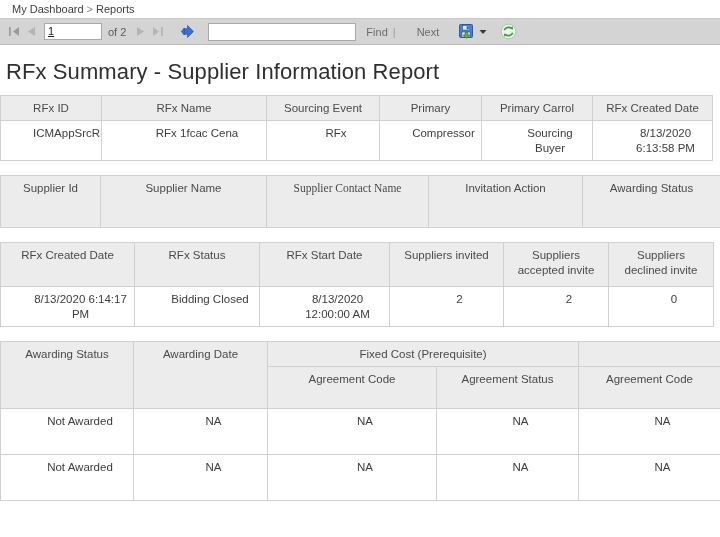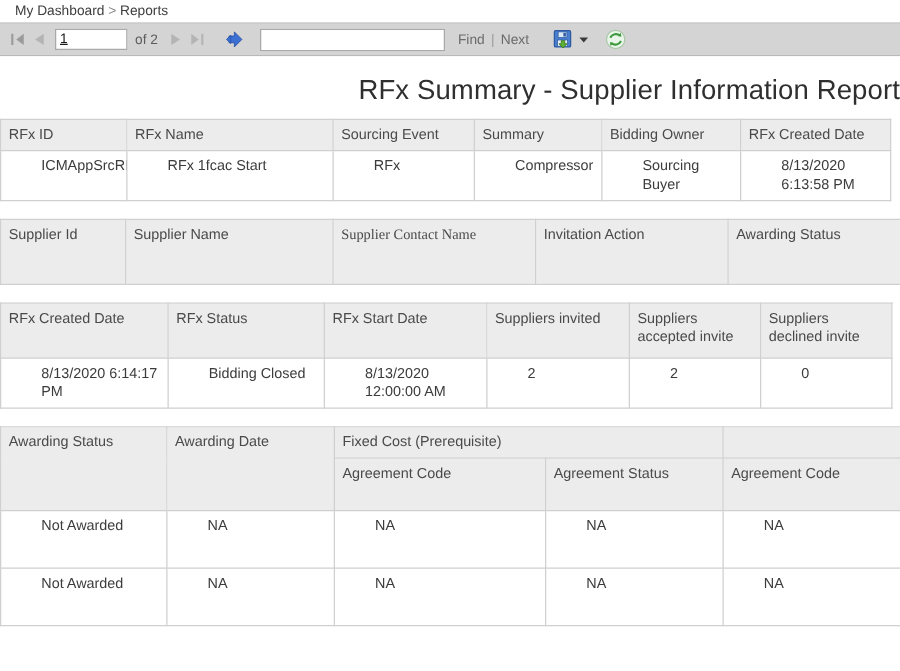--- a/index.html
+++ b/index.html
@@ -89,36 +89,35 @@
     background: #ffffff;
   }
   .report-title {
     font-size: 22px;
     font-weight: normal;
     color: #2f2f2f;
     padding: 14px 0 10px 6px;
     margin: 0;
     letter-spacing: 0.1px;
     white-space: nowrap;
-    text-align: right;
   }
 
   
   table.rpt {
     border-collapse: collapse;
     table-layout: fixed;
     font-size: 11.5px;
     color: #3c3c3c;
     margin: 0 0 0 0;
     border-spacing: 0;
   }
   table.rpt th, table.rpt td {
     border: 1px solid #d0d0d0;
     padding: 5px 6px;
-    text-align: left;
+    text-align: center;
     vertical-align: top;
     font-weight: normal;
     overflow: hidden;
     white-space: normal;
     line-height: 1.25;
   }
   table.rpt th {
     background: #ececec;
     color: #4a4a4a;
     vertical-align: top;
@@ -176,21 +175,21 @@
     <svg width="15" height="15" viewBox="0 0 15 15">
       <path d="M7.5 1.5 L13.5 7.5 L7.5 13.5 L7.5 10.2 L3.2 10.2 L3.2 4.8 L7.5 4.8 Z" fill="#3b6fd4" stroke="#2a53a8" stroke-width="0.7"></path>
       <path d="M1.2 7.5 L4.6 4.3 L4.6 10.7 Z" fill="#3b6fd4" stroke="#2a53a8" stroke-width="0.7"></path>
     </svg>
   </div>
 
   <input class="search-input" type="text" value="" placeholder="" style="">
 
   <span class="tool-link">Find</span>
   <span class="tool-pipe">|</span>
-  <span class="tool-link" style="margin-left:0">Next</span>
+  <span class="tool-link" style="margin-left:16px">Next</span>
 
   <div class="icon-btn" style="margin-left:16px">
     <svg width="17" height="17" viewBox="0 0 17 17">
       <rect x="1.5" y="1.5" width="13" height="13" rx="1" fill="#4a7fd0" stroke="#2d5aa0" stroke-width="1"></rect>
       <rect x="4.5" y="2.5" width="7" height="4.5" fill="#dce9f7" stroke="#2d5aa0" stroke-width="0.6"></rect>
       <rect x="8.7" y="3.2" width="2" height="3" fill="#2d5aa0"></rect>
       <rect x="4" y="9" width="8" height="5" fill="#e8f0fa" stroke="#2d5aa0" stroke-width="0.6"></rect>
       <path d="M7 9.5 L7 12 L5.2 12 L8.4 15.4 L11.6 12 L9.8 12 L9.8 9.5 Z" fill="#5cb033" stroke="#3c7a22" stroke-width="0.7"></path>
     </svg>
   </div>
@@ -222,29 +221,29 @@
         <col style="width:113px">
       <col style="width:102px">
         <col style="width:111px">
         <col style="width:120px">
     </colgroup>
     <thead>
       <tr>
         <th>RFx ID</th>
         <th>RFx Name</th>
         <th>Sourcing Event</th>
-        <th>Summary</th>
-        <th>Bidding Owner</th>
+        <th>Primary</th>
+        <th>Primary Carrol</th>
         <th>RFx Created Date</th>
       </tr>
     </thead>
     <tbody>
       <tr>
         <td>ICMAppSrcRFx_2</td>
-        <td>RFx 1fcac Start</td>
+        <td>RFx 1fcac Cena</td>
         <td>RFx</td>
         <td>Compressor</td>
         <td>Sourcing Buyer</td>
         <td>8/13/2020 6:13:58 PM</td>
       </tr>
     </tbody>
   </table>
 
   <div class="tbl-gap"></div>
 

